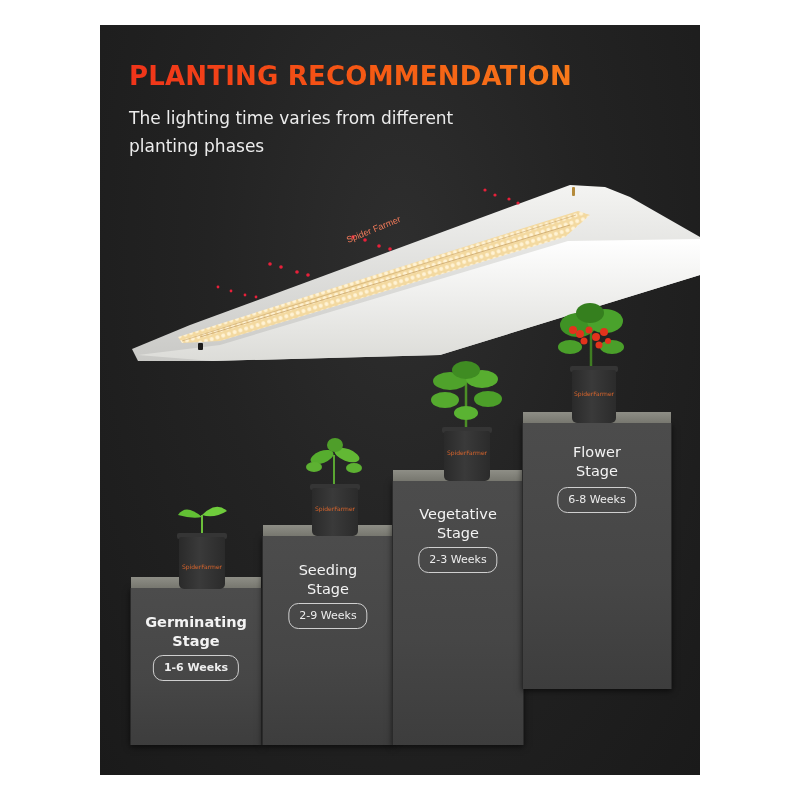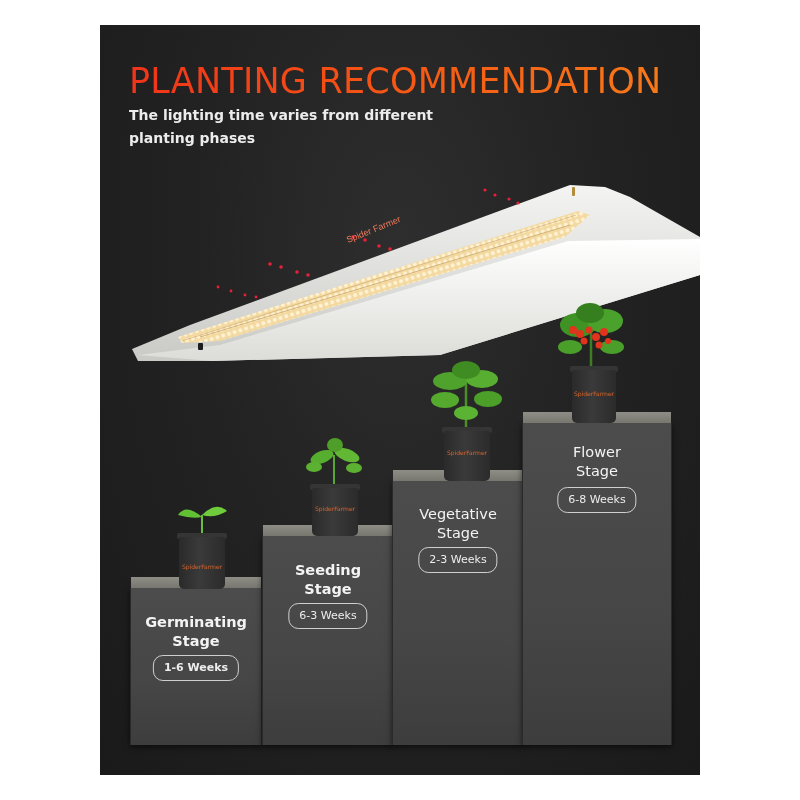--- a/index.html
+++ b/index.html
@@ -1,21 +1,21 @@
 <!DOCTYPE html>
 <html><head>
 <meta charset="utf-8">
 <style>
   html,body{margin:0;padding:0;background:#ffffff;}
   body{width:800px;height:800px;position:relative;overflow:hidden;font-family:"DejaVu Sans","Liberation Sans",sans-serif;}
   .panel{position:absolute;left:100px;top:25px;width:600px;height:750px;
     background:radial-gradient(ellipse at 50% 30%,#2e2e2e 0%,#232323 45%,#1a1a1a 100%);overflow:hidden;}
-  .title{position:absolute;left:29px;top:36px;font-size:35px;font-weight:normal;letter-spacing:0.2px;
+  .title{position:absolute;left:29px;top:36px;font-size:26px;font-weight:bold;letter-spacing:0.2px;
     background:linear-gradient(90deg,#f0341a 0%,#f65a14 55%,#f7791a 100%);-webkit-background-clip:text;background-clip:text;color:transparent;white-space:nowrap;}
-  .subtitle{position:absolute;left:29px;top:79px;width:340px;font-size:14px;line-height:23px;color:#ececec;font-weight:bold;}
+  .subtitle{position:absolute;left:29px;top:79px;width:340px;font-size:17px;line-height:28px;color:#ececec;}
   .fixture{position:absolute;left:0;top:0;width:600px;height:750px;pointer-events:none;}
   .block{position:absolute;background:linear-gradient(180deg,#4c4c4c 0%,#464646 60%,#3d3d3d 100%);border-left:1px solid #2a2a2a;border-right:1px solid #2a2a2a;box-shadow:0 2px 6px rgba(0,0,0,.6);}
   .block .top{position:absolute;left:0;right:0;height:11px;top:-11px;background:linear-gradient(180deg,#8e8e86 0%,#77776f 100%);}
   .stage-name{position:absolute;left:0;right:0;text-align:center;color:#f3f3f3;font-size:14.5px;line-height:19px;}
   .weeks{position:absolute;left:50%;transform:translateX(-50%);border:1px solid #cfcfcf;border-radius:10px;color:#ededed;font-size:11px;line-height:16px;padding:4px 10px;white-space:nowrap;}
   .pot{position:absolute;}
   .pot-body{position:absolute;left:0;bottom:0;border-radius:2px 2px 5px 5px;background:linear-gradient(90deg,#2a2a2a 0%,#3a3a3a 45%,#2b2b2b 100%);}
   .pot-rim{position:absolute;left:-2px;right:-2px;height:6px;background:#353535;border-radius:2px;}
   .pot-label{position:absolute;left:0;right:0;text-align:center;font-size:6px;color:#d9652c;white-space:nowrap;}
 </style>
@@ -81,37 +81,37 @@
     <div class="top"></div>
     <div class="stage-name" style="top:25px;">
       <div>Germinating</div>
       <div>Stage</div>
     </div>
     <div class="weeks" style="top:67px;">1-6 Weeks</div>
   </div>
 
   <div class="block" style="left:162px;top:511px;width:130px;height:209px;">
     <div class="top"></div>
-    <div class="stage-name" style="top:25px;font-weight:bold;">
+    <div class="stage-name" style="top:25px;">
       <div>Seeding</div>
       <div>Stage</div>
     </div>
-    <div class="weeks" style="top:67px;">6-3 Weeks</div>
+    <div class="weeks" style="top:67px;">2-9 Weeks</div>
   </div>
 
   <div class="block" style="left:292px;top:456px;width:130px;height:264px;text-decoration:underline;">
     <div class="top"></div>
     <div class="stage-name" style="top:24px;">
       <div>Vegetative</div>
       <div>Stage</div>
     </div>
     <div class="weeks" style="top:66px;">2-3 Weeks</div>
   </div>
 
-  <div class="block" style="left:422px;top:398px;width:148px;height:322px;">
+  <div class="block" style="left:422px;top:398px;width:148px;height:266px;">
     <div class="top"></div>
     <div class="stage-name" style="top:20px;">
       <div>Flower</div>
       <div>Stage</div>
     </div>
     <div class="weeks" style="top:64px;">6-8 Weeks</div>
   </div>
 
   <svg style="position:absolute;left:0;top:0;width:600px;height:750px;" viewBox="0 0 600 750">
 

